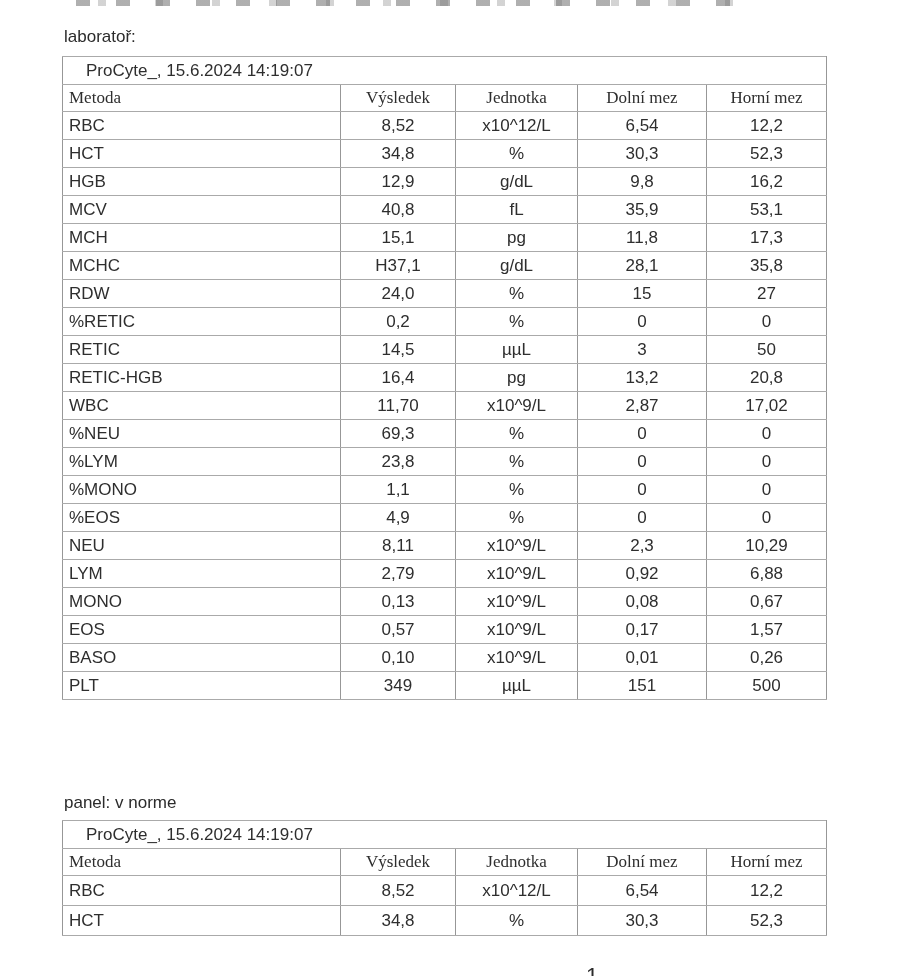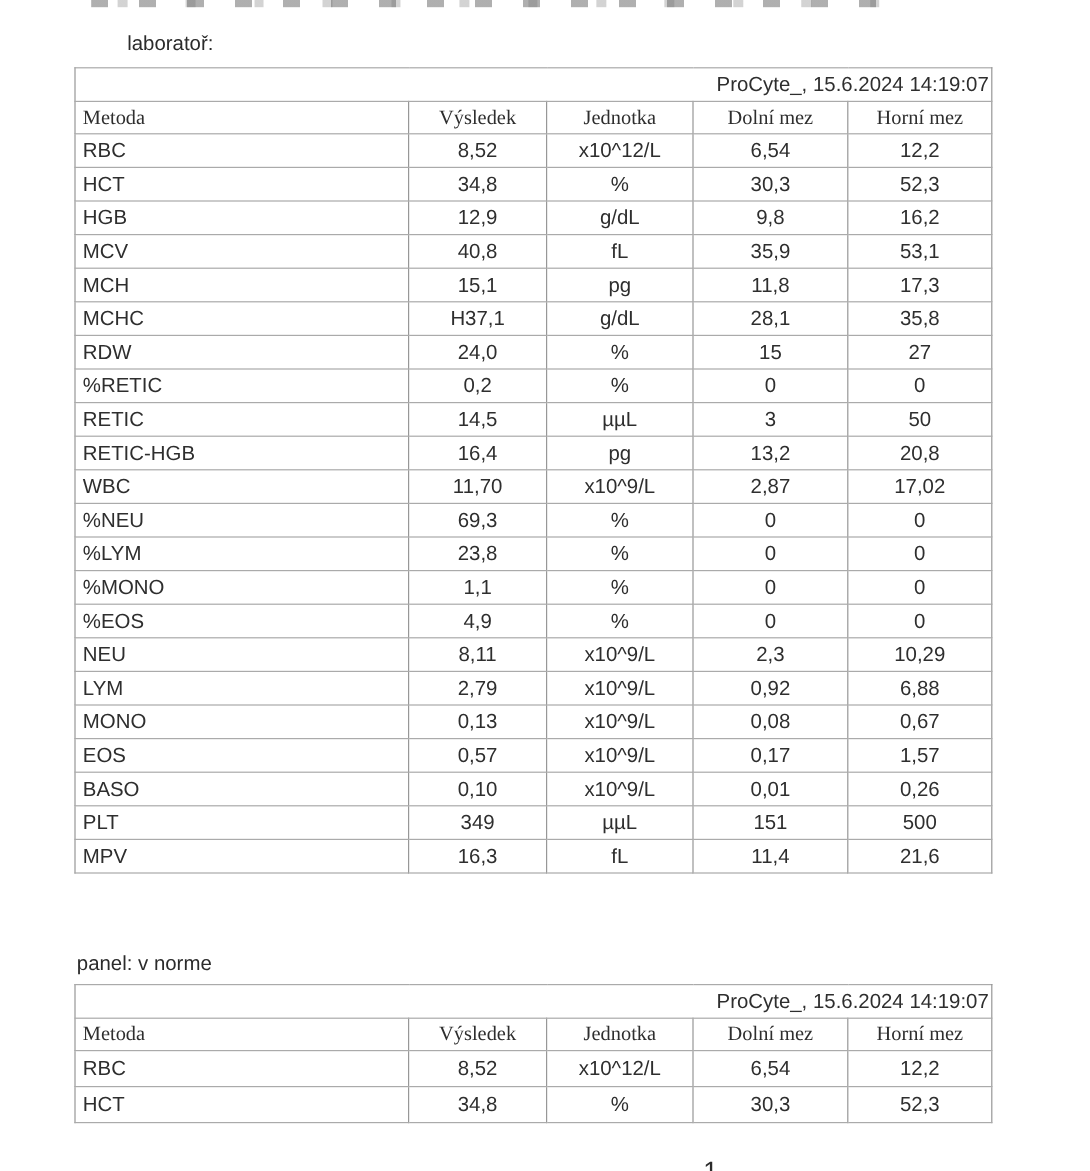--- a/index.html
+++ b/index.html
@@ -23,21 +23,21 @@
     background-position: 0 0, 22px 0;
   }
   .side-label {
     position: absolute;
     left: 64px;
     font-size: 17px;
     line-height: 20px;
     color: #2b2b2b;
     white-space: nowrap;
   }
-  #lab-label   { top: 27px; margin-left: 42px; }
+  #lab-label   { top: 27px; }
   #panel-label { top: 793px; }
 
   table.results {
     position: absolute;
     left: 62px;
     border-collapse: collapse;
     table-layout: fixed;
     background: #ffffff;
     font-size: 17px;
     color: #2e2e2e;
@@ -51,22 +51,22 @@
     border-bottom-color: #aaaaaa;
     text-align: center;
     padding: 0 2px;
     overflow: hidden;
     white-space: nowrap;
   }
   table.results tr { height: 28px; }
   #table-panel tr.data-row { height: 30px; }
 
   table.results tr.title-row td {
-    text-align: right;
-    padding-left: 2px;
+    text-align: left;
+    padding-left: 23px;
   }
   table.results tr.header-row { height: 27px; font-family: Liberation Serif, serif; }
   table.results tr.header-row td:first-child,
   table.results td.metoda {
     text-align: left;
     padding-left: 6px;
   }
   .page-number {
     position: absolute;
     top: 963px;
@@ -243,27 +243,20 @@
           <td>0,01</td>
           <td>0,26</td>
         </tr>
         <tr class="data-row">
           <td class="metoda">PLT</td>
           <td>349</td>
           <td>µµL</td>
           <td>151</td>
           <td>500</td>
         </tr>
-        <tr class="data-row">
-          <td class="metoda">MPV</td>
-          <td>16,3</td>
-          <td>fL</td>
-          <td>11,4</td>
-          <td>21,6</td>
-        </tr>
       </tbody>
     </table>
 
   <div class="side-label" id="panel-label">panel: v norme</div>
 
   <table class="results" id="table-panel">
       <colgroup>
         <col style="width: 278px;">
         <col style="width: 115px;">
         <col style="width: 122px;">

